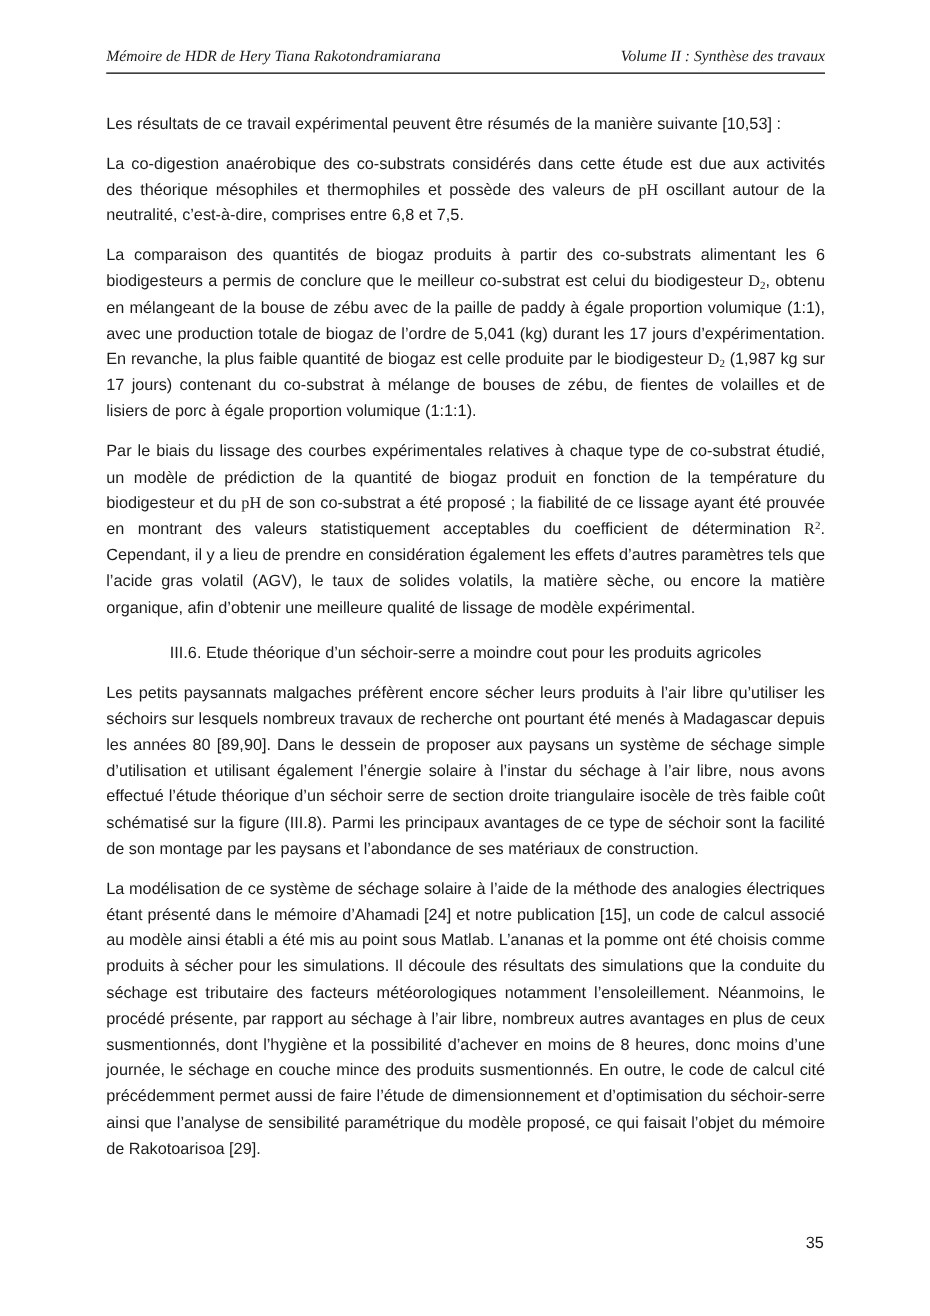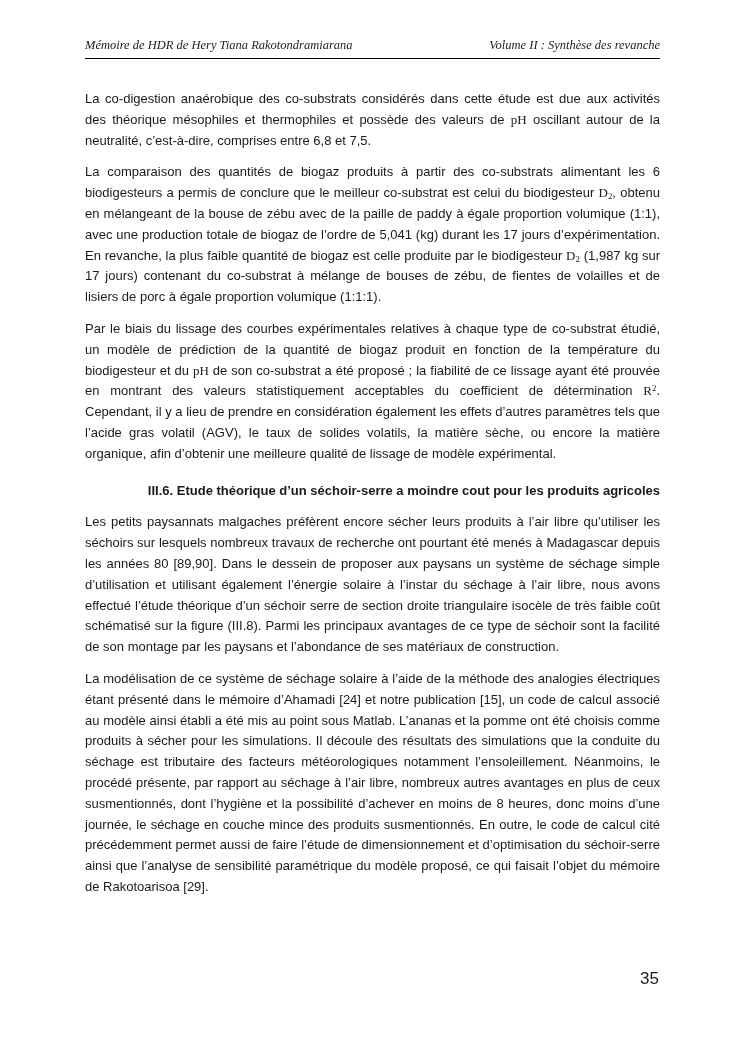--- a/index.html
+++ b/index.html
@@ -30,22 +30,22 @@
   }
   .page-body {
     padding-top: 30px;
     font-size: 13px;
     line-height: 1.6;
     text-align: justify;
   }
   .page-body p { margin-bottom: 11px; }
   .section-heading {
     font-size: 13px;
-    font-weight: bold;
-    text-align: right;
+    font-weight: normal;
+    text-align: center;
     margin: 16px 0 11px 0;
     line-height: 1.6;
   }
   .math {
     font-family: "Liberation Serif", serif;
   }
   .math-sub {
     font-family: "Liberation Serif", serif;
     font-style: normal;
     font-size: 0.68em;
@@ -53,37 +53,38 @@
   }
   .math-sup {
     font-family: "Liberation Serif", serif;
     font-style: normal;
     font-size: 0.68em;
     vertical-align: 0.45em;
   }
   .page-footer {
     position: absolute;
     right: 85px;
-    bottom: 64px;
-    font-size: 17px;
+    bottom: 52px;
+    font-size: 13px;
     margin-left: 36px;
   }
 </style>
 </head>
 <body>
 
 <div class="page">
 
   <header class="page-header">
     <span class="header-left">Mémoire de HDR de Hery Tiana Rakotondramiarana</span>
-    <span class="header-right">Volume II : Synthèse des revanche</span>
+    <span class="header-right">Volume II : Synthèse des travaux</span>
   </header>
 
   <main class="page-body">
 
+    <p><span>Les résultats de ce travail expérimental peuvent être résumés de la manière suivante [10,53] :</span></p>
 
     <p><span>La co-digestion anaérobique des co-substrats considérés dans cette étude est due aux activités des théorique mésophiles et thermophiles et possède des valeurs de </span><span class="math">pH</span><span> oscillant autour de la neutralité, c’est-à-dire, comprises entre 6,8 et 7,5.</span></p>
 
     <p><span>La comparaison des quantités de biogaz produits à partir des co-substrats alimentant les 6 biodigesteurs a permis de conclure que le meilleur co-substrat est celui du biodigesteur </span><span class="math">D</span><span class="math-sub">2</span><span>, obtenu en mélangeant de la bouse de zébu avec de la paille de paddy à égale proportion volumique (1:1), avec une production totale de biogaz de l’ordre de 5,041 (kg) durant les 17 jours d’expérimentation. En revanche, la plus faible quantité de biogaz est celle produite par le biodigesteur </span><span class="math">D</span><span class="math-sub">2</span><span> (1,987 kg sur 17 jours) contenant du co-substrat à mélange de bouses de zébu, de fientes de volailles et de lisiers de porc à égale proportion volumique (1:1:1).</span></p>
 
     <p><span>Par le biais du lissage des courbes expérimentales relatives à chaque type de co-substrat étudié, un modèle de prédiction de la quantité de biogaz produit en fonction de la température du biodigesteur et du </span><span class="math">pH</span><span> de son co-substrat a été proposé ; la fiabilité de ce lissage ayant été prouvée en montrant des valeurs statistiquement acceptables du coefficient de détermination </span><span class="math">R</span><span class="math-sup">2</span><span>. Cependant, il y a lieu de prendre en considération également les effets d’autres paramètres tels que l’acide gras volatil (AGV), le taux de solides volatils, la matière sèche, ou encore la matière organique, afin d’obtenir une meilleure qualité de lissage de modèle expérimental.</span></p>
 
     <h2 class="section-heading">III.6. Etude théorique d’un séchoir-serre a moindre cout pour les produits agricoles</h2>
 
     <p><span>Les petits paysannats malgaches préfèrent encore sécher leurs produits à l’air libre qu’utiliser les séchoirs sur lesquels nombreux travaux de recherche ont pourtant été menés à Madagascar depuis les années 80 [89,90]. Dans le dessein de proposer aux paysans un système de séchage simple d’utilisation et utilisant également l’énergie solaire à l’instar du séchage à l’air libre, nous avons effectué l’étude théorique d’un séchoir serre de section droite triangulaire isocèle de très faible coût schématisé sur la figure (III.8). Parmi les principaux avantages de ce type de séchoir sont la facilité de son montage par les paysans et l’abondance de ses matériaux de construction.</span></p>

